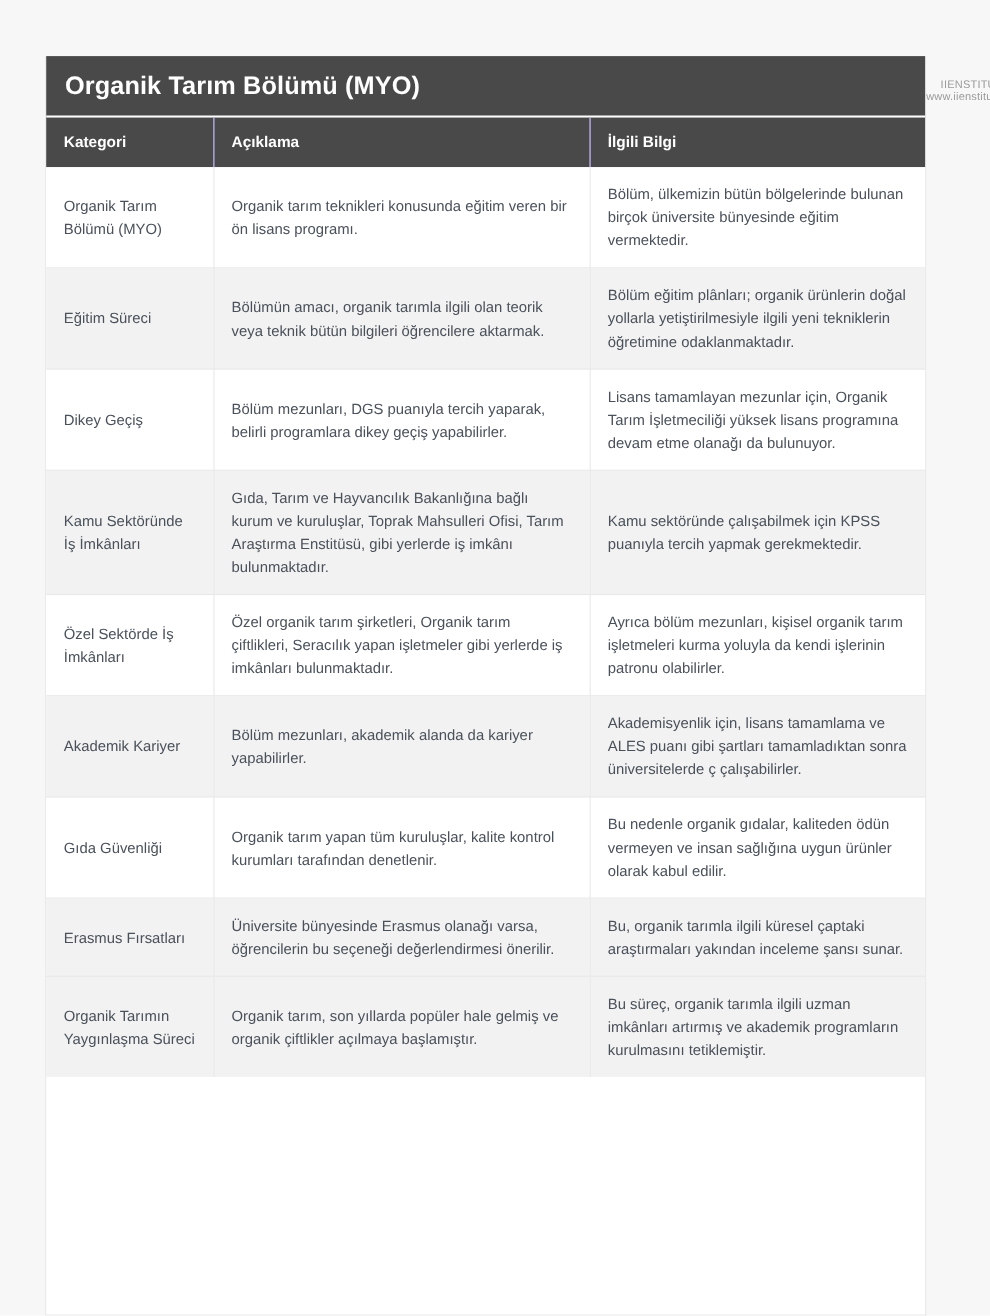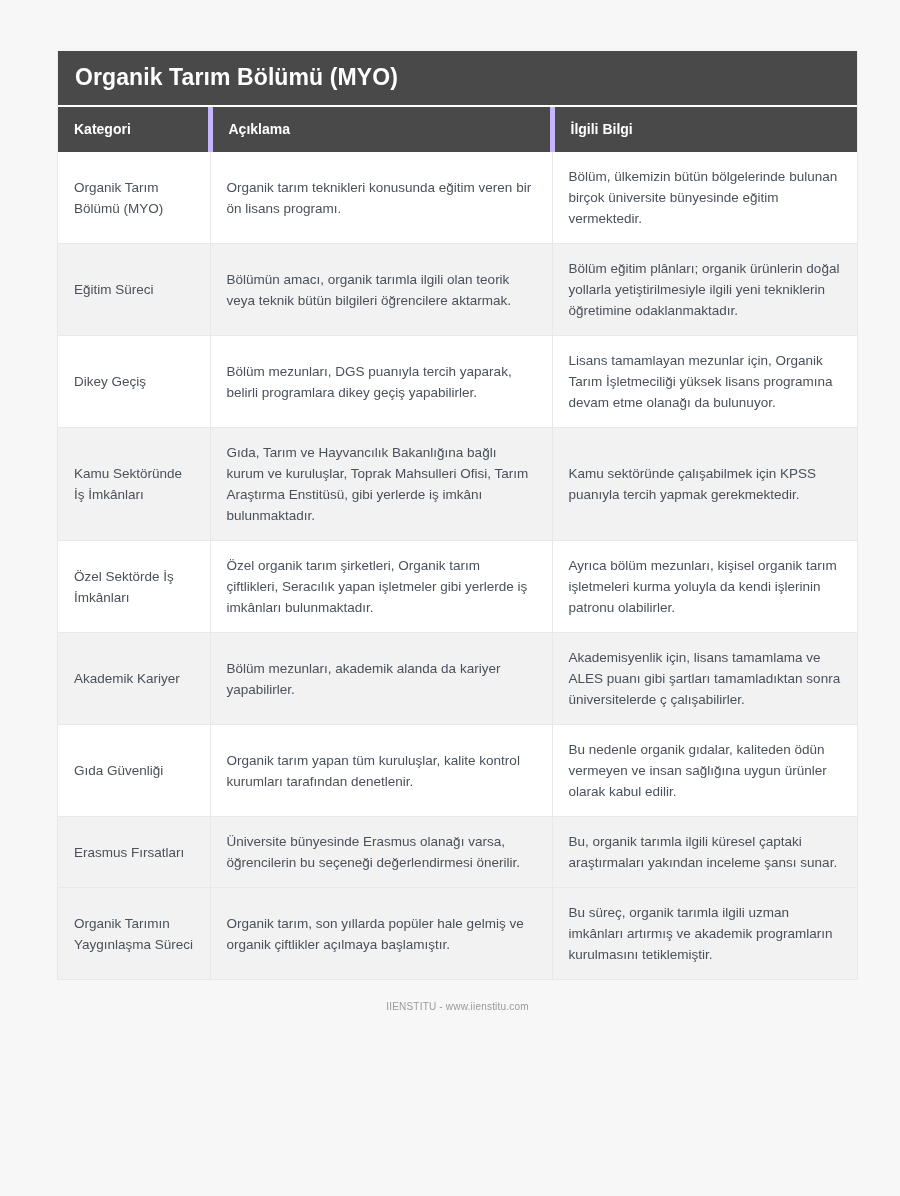--- a/index.html
+++ b/index.html
@@ -13,23 +13,23 @@
     background: #f7f7f7;
     font-family: "Liberation Sans", "DejaVu Sans", sans-serif;
     -webkit-font-smoothing: antialiased;
     overflow: hidden;
   }
 
   .page {
     box-sizing: border-box;
     width: 752px;
     height: 1196px;
-    padding: 51px 48px 0 57px;
+    padding: 51px 48px 0 41px;
     display: flex;
-    flex-direction: column;
+    flex-direction: row;
   }
 
   .table-card {
     width: 801px;
     background: #ffffff;
     border: 1px solid #e8e8e8;
     border-top: none;
     box-sizing: border-box;
   }
 
@@ -64,21 +64,21 @@
 
   thead tr {
     background: #494949;
   }
   thead th {
     color: #ffffff;
     font-size: 14px;
     font-weight: bold;
     text-align: left;
     padding: 14px 16px 15px 16px;
-    border-right: 5px solid #c4b5fd;
+    border-right: 1px solid #c4b5fd;
     box-sizing: border-box;
     vertical-align: middle;
   }
   thead th:last-child {
     border-right: none;
   }
 
   tbody td {
     font-size: 13.5px;
     color: #4a515a;

